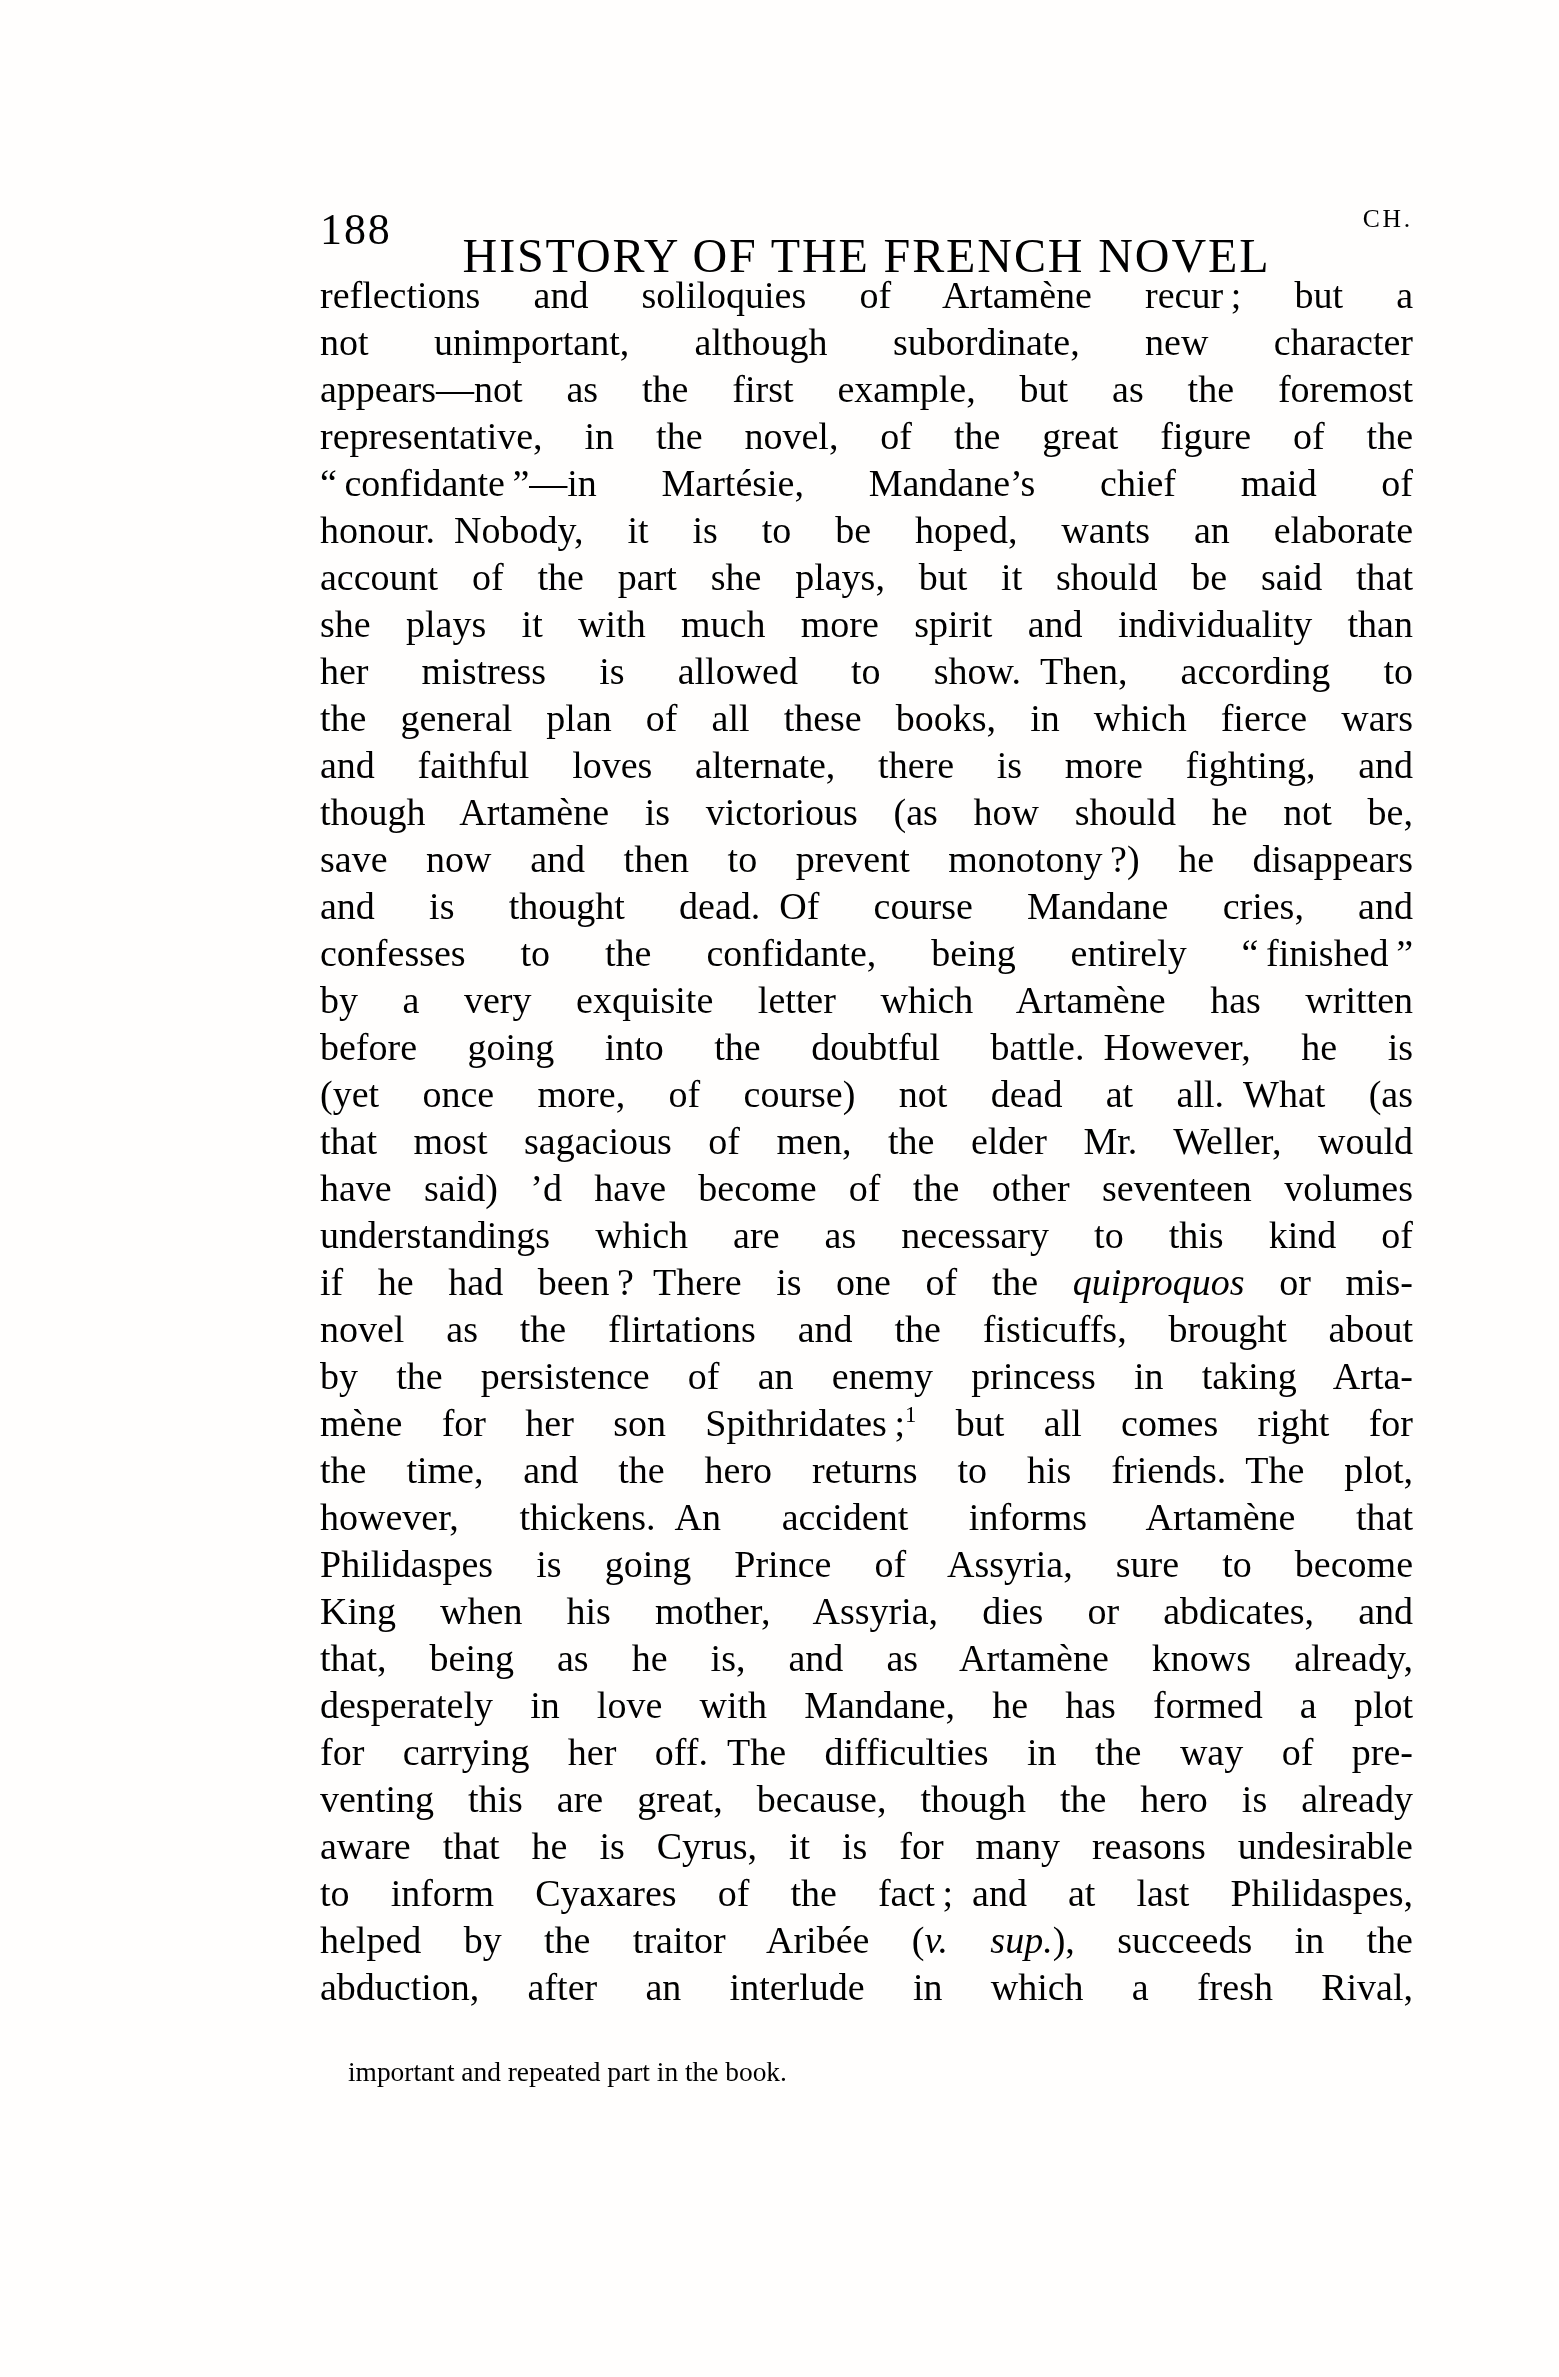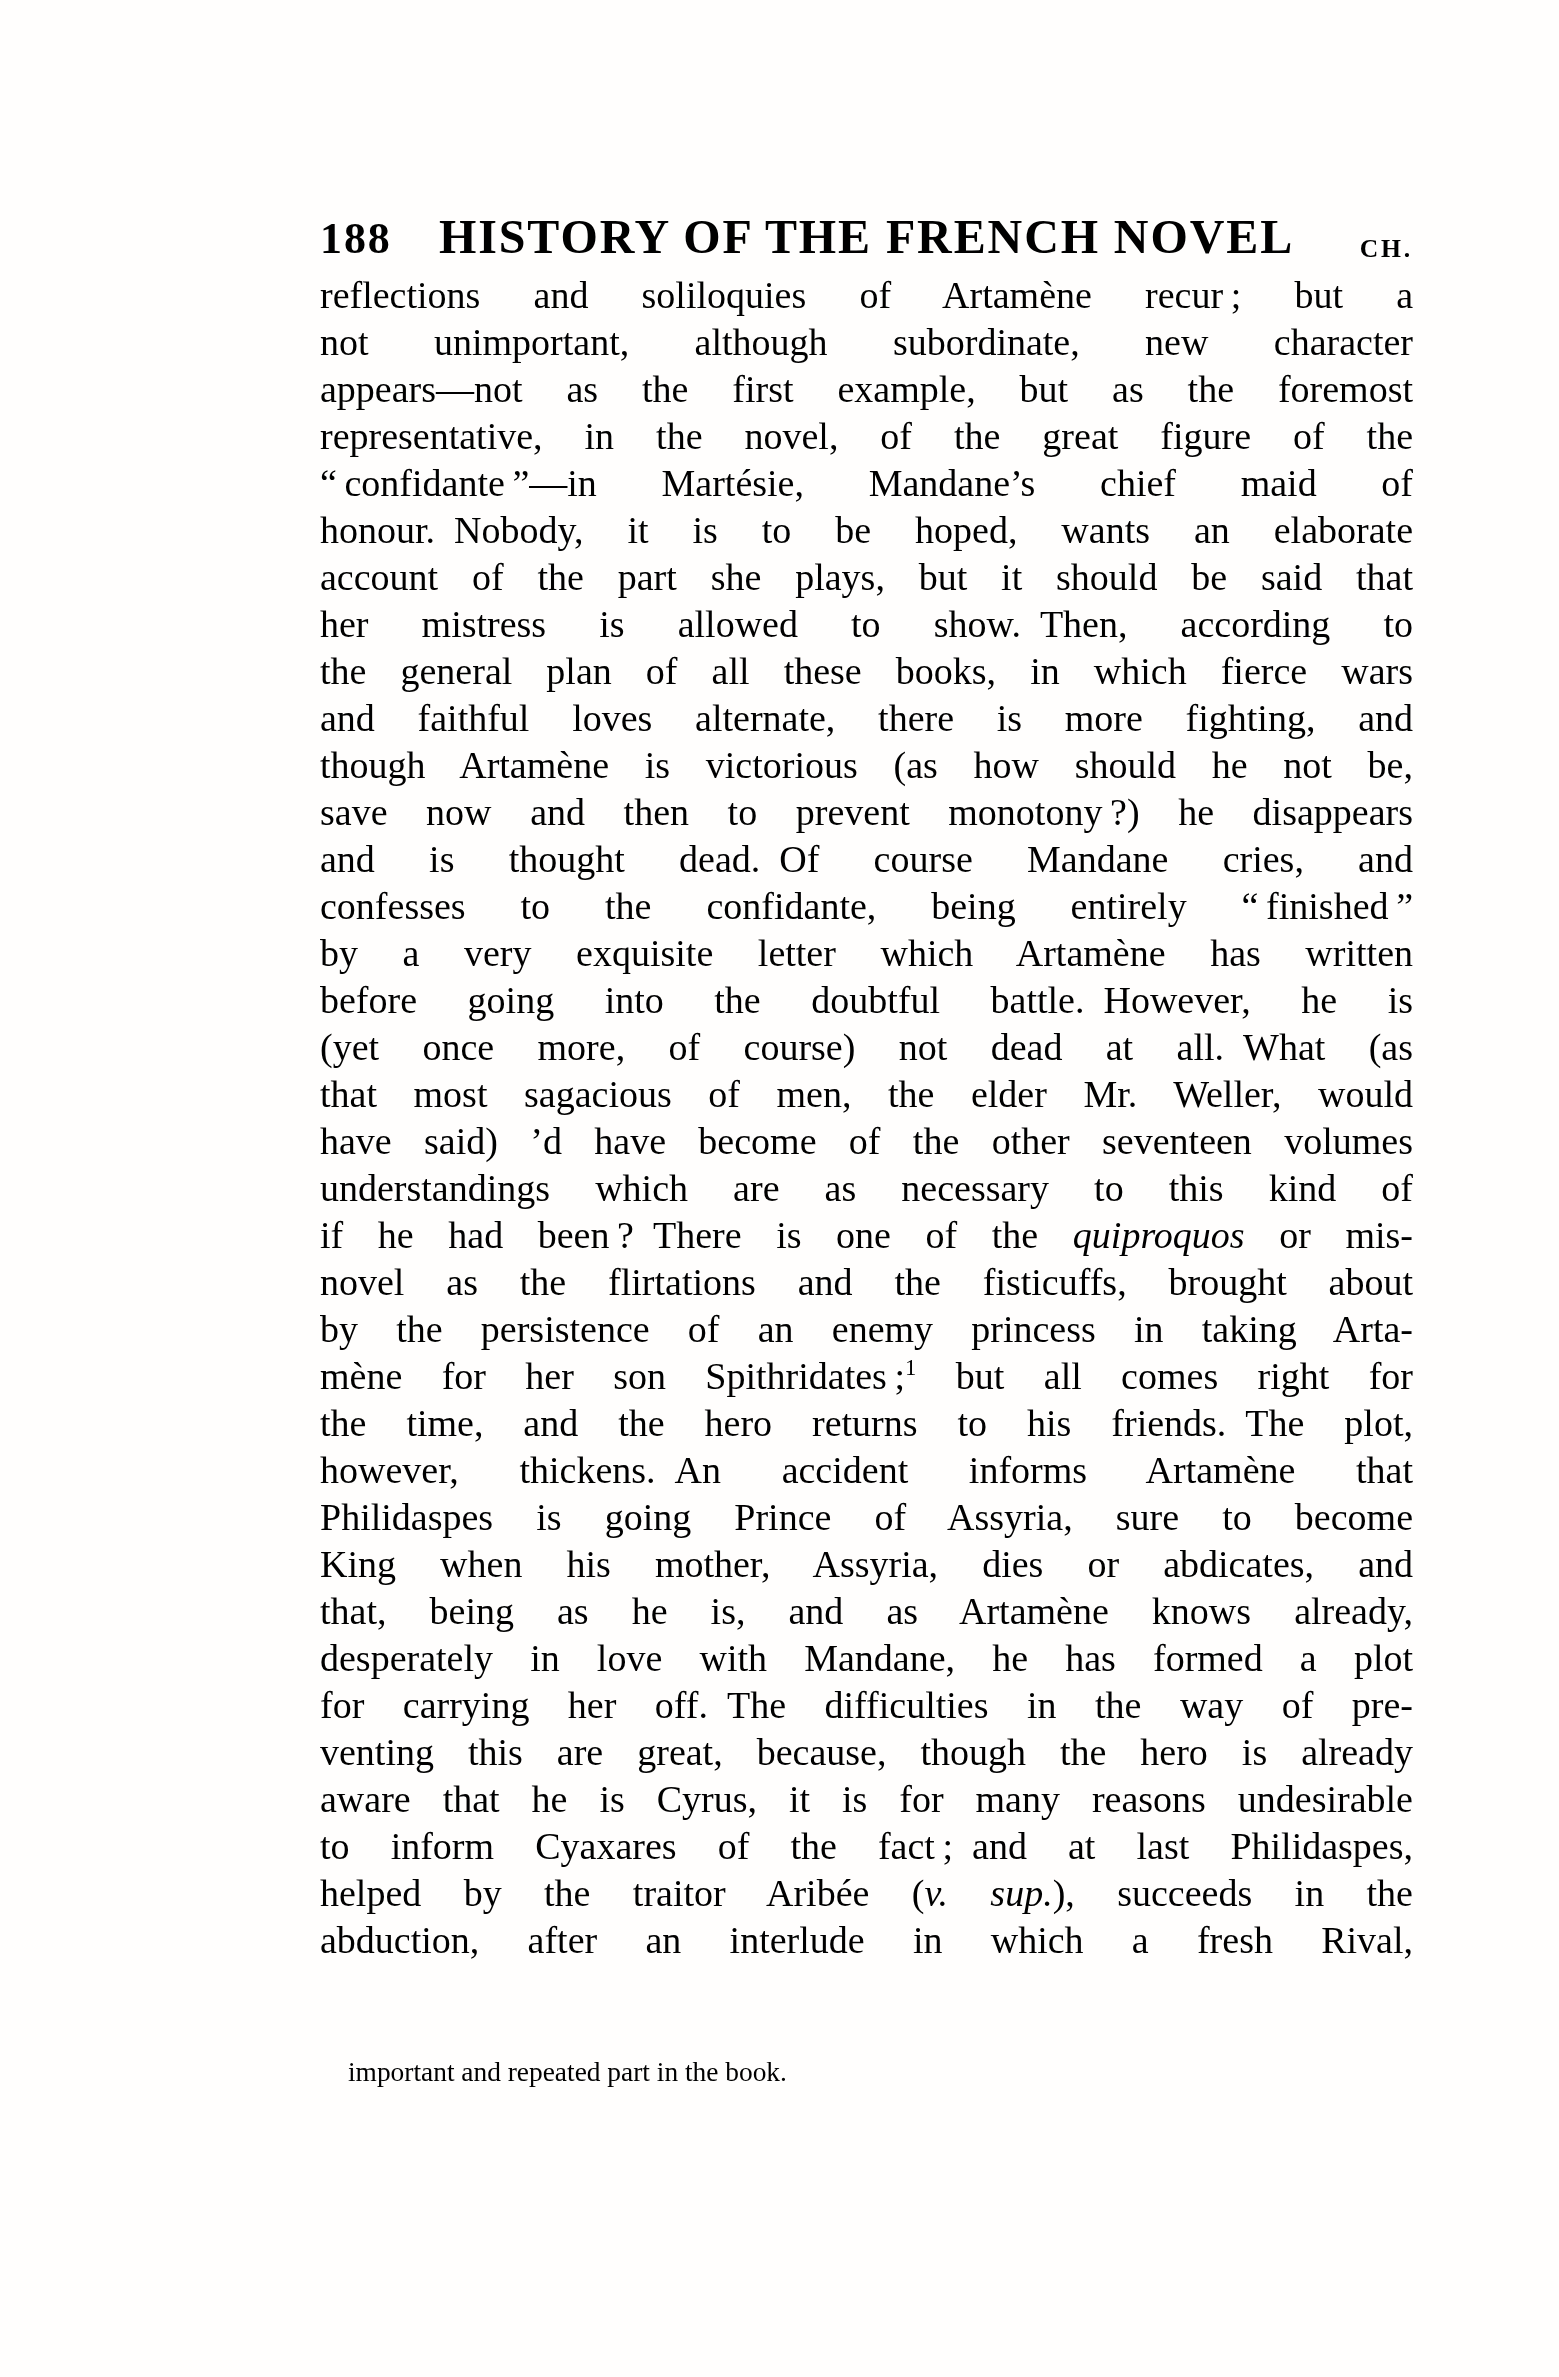--- a/index.html
+++ b/index.html
@@ -7,26 +7,25 @@
     position: relative;
     width: 1560px;
     height: 2377px;
     background: #fffefd;
     color: #000;
     font-family: "Liberation Serif", serif;
     overflow: hidden;
   }
   .header {
     position: absolute;
-    top: 185px;
+    top: 204px;
     left: 320px;
     width: 1093px;
     display: flex;
-    align-items: flex-end;
-    font-weight: bold;
+    align-items: flex-start;
   }
   .page-num {
     font-size: 44px;
     letter-spacing: 1.9px;
     min-width: 104px;
   }
   .running-title {
     flex: 1;
     text-align: center;
     font-size: 48px;
@@ -85,20 +84,21 @@
   </div>
 
   <div class="body-text">
       <div class="line">reflections and soliloquies of Artamène recur ; but a</div>
       <div class="line">not unimportant, although subordinate, new character</div>
       <div class="line">appears—not as the first example, but as the foremost</div>
       <div class="line">representative, in the novel, of the great figure of the</div>
       <div class="line">“ confidante ”—in Martésie, Mandane’s chief maid of</div>
       <div class="line">honour. Nobody, it is to be hoped, wants an elaborate</div>
       <div class="line">account of the part she plays, but it should be said that</div>
+      <div class="line">she plays it with much more spirit and individuality than</div>
       <div class="line">her mistress is allowed to show. Then, according to</div>
       <div class="line">the general plan of all these books, in which fierce wars</div>
       <div class="line">and faithful loves alternate, there is more fighting, and</div>
       <div class="line">though Artamène is victorious (as how should he not be,</div>
       <div class="line">save now and then to prevent monotony ?) he disappears</div>
       <div class="line">and is thought dead. Of course Mandane cries, and</div>
       <div class="line">confesses to the confidante, being entirely “ finished ”</div>
       <div class="line">by a very exquisite letter which Artamène has written</div>
       <div class="line">before going into the doubtful battle. However, he is</div>
       <div class="line">(yet once more, of course) not dead at all. What (as</div>

